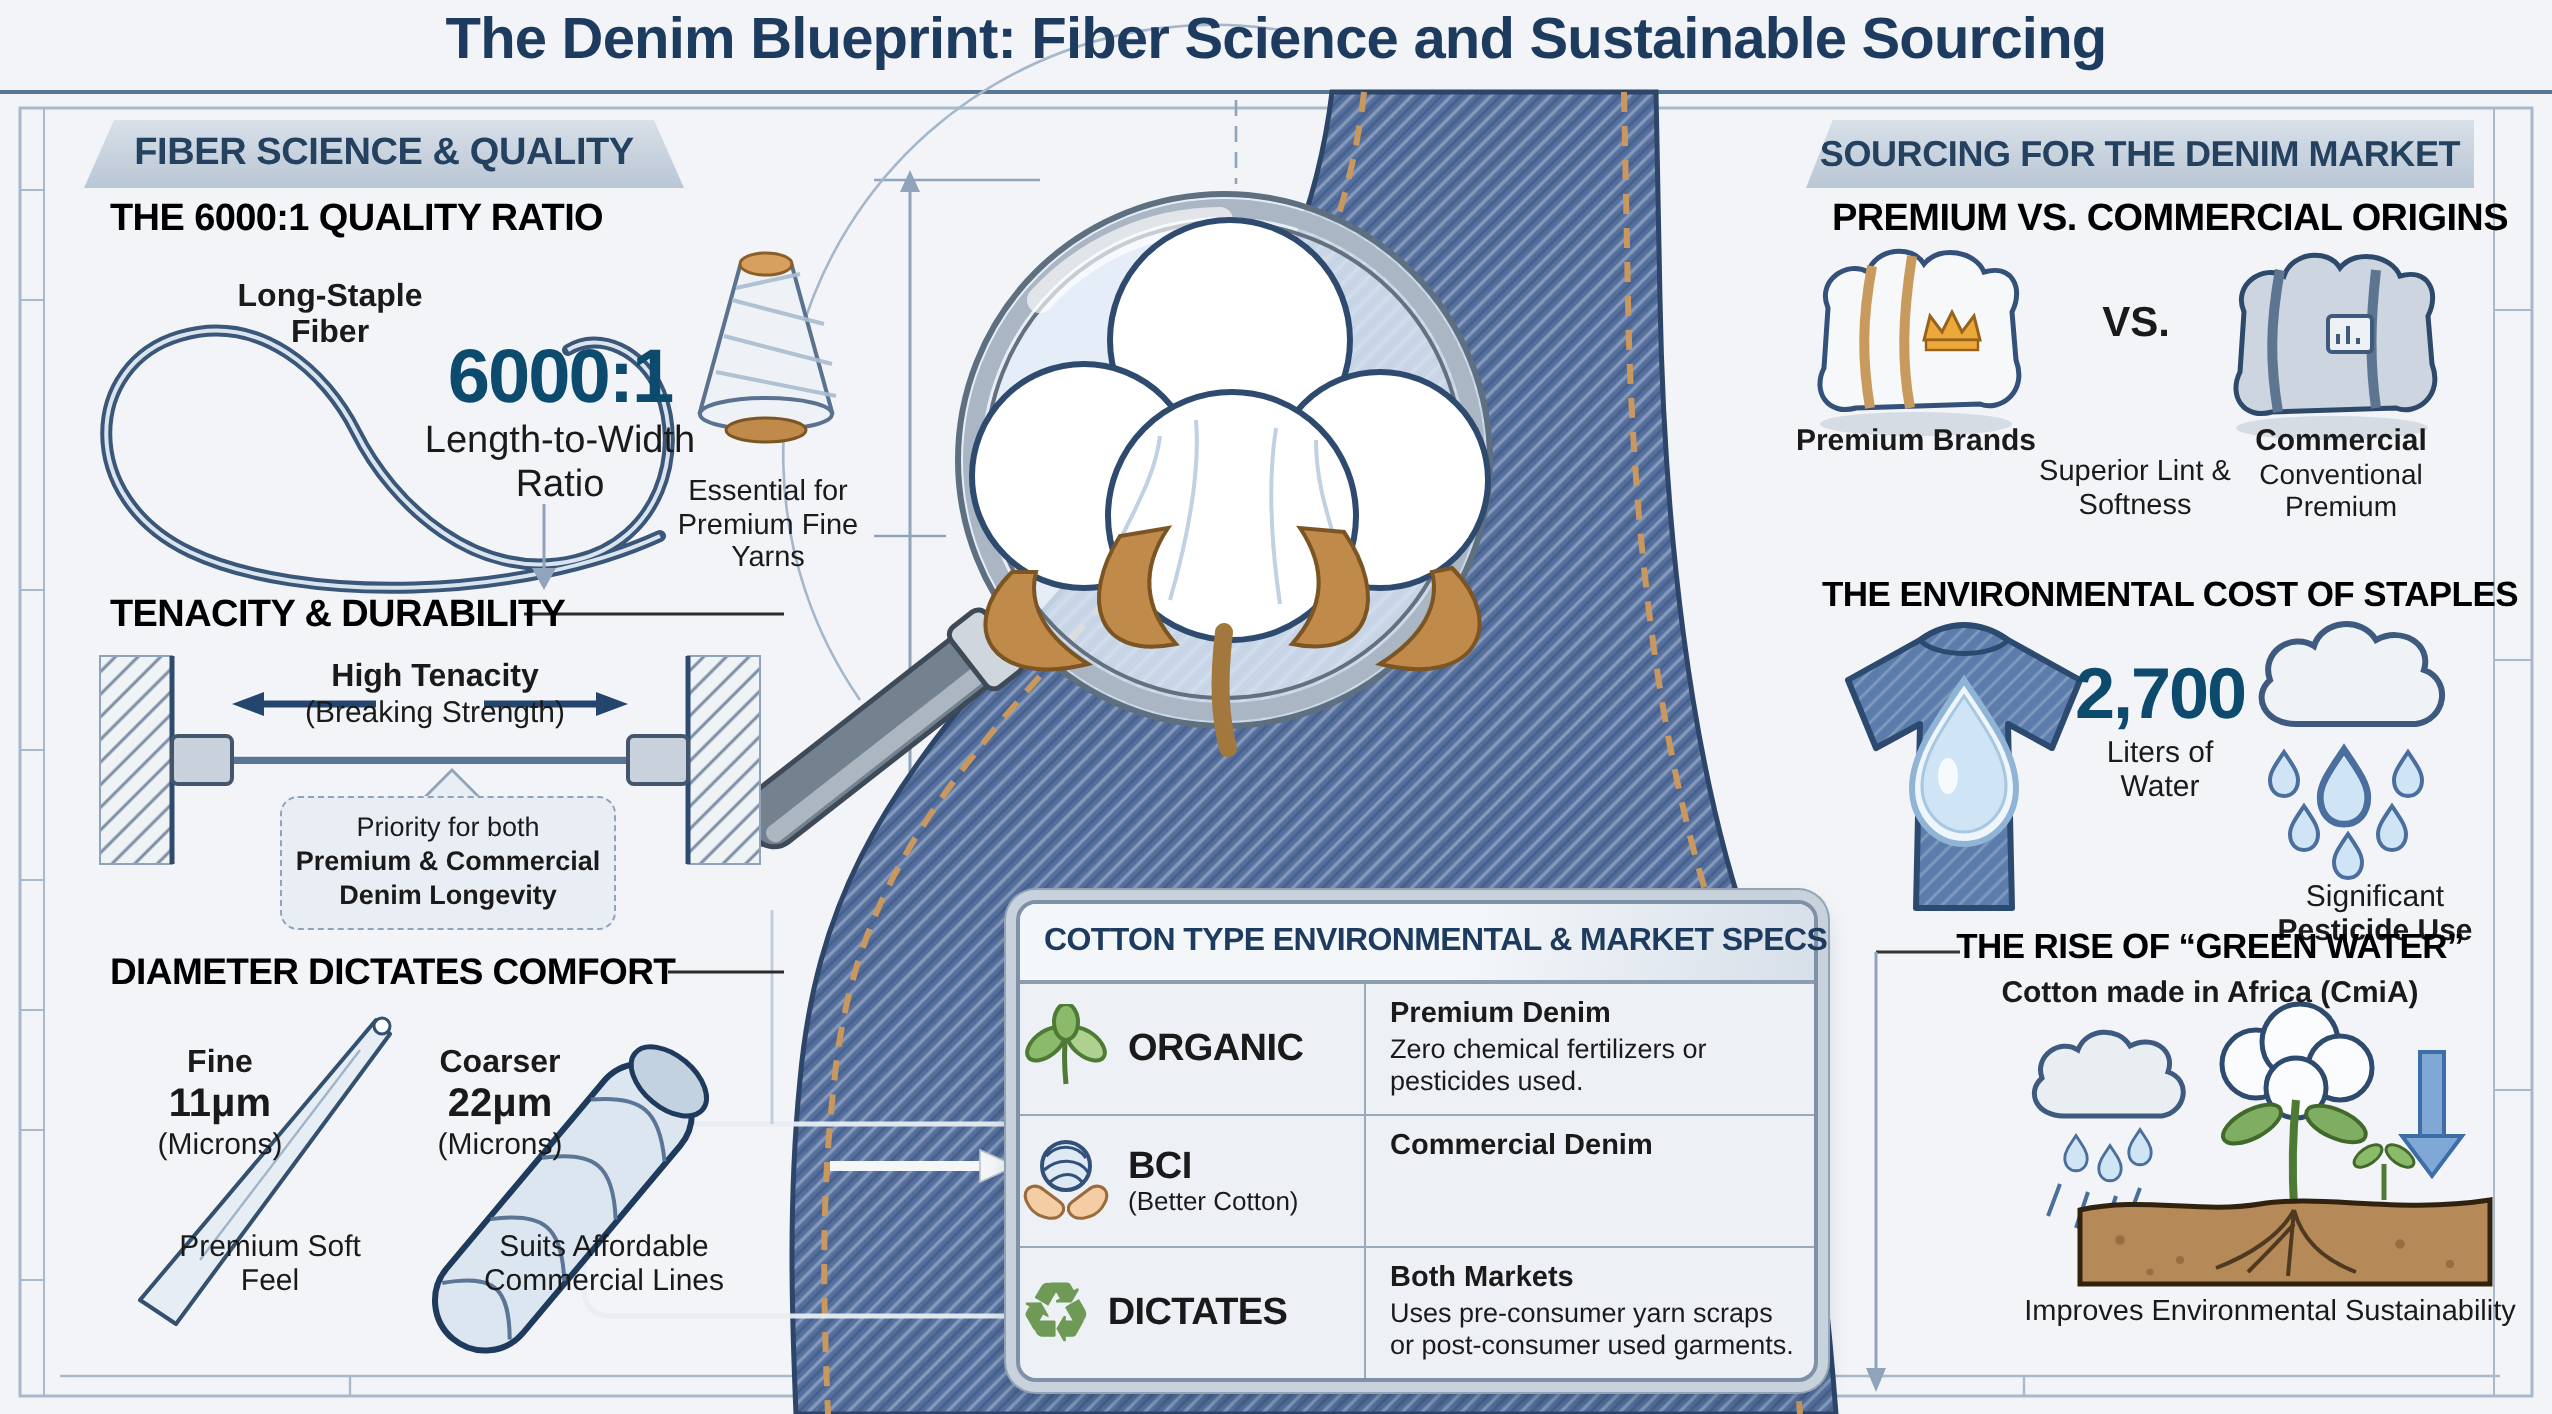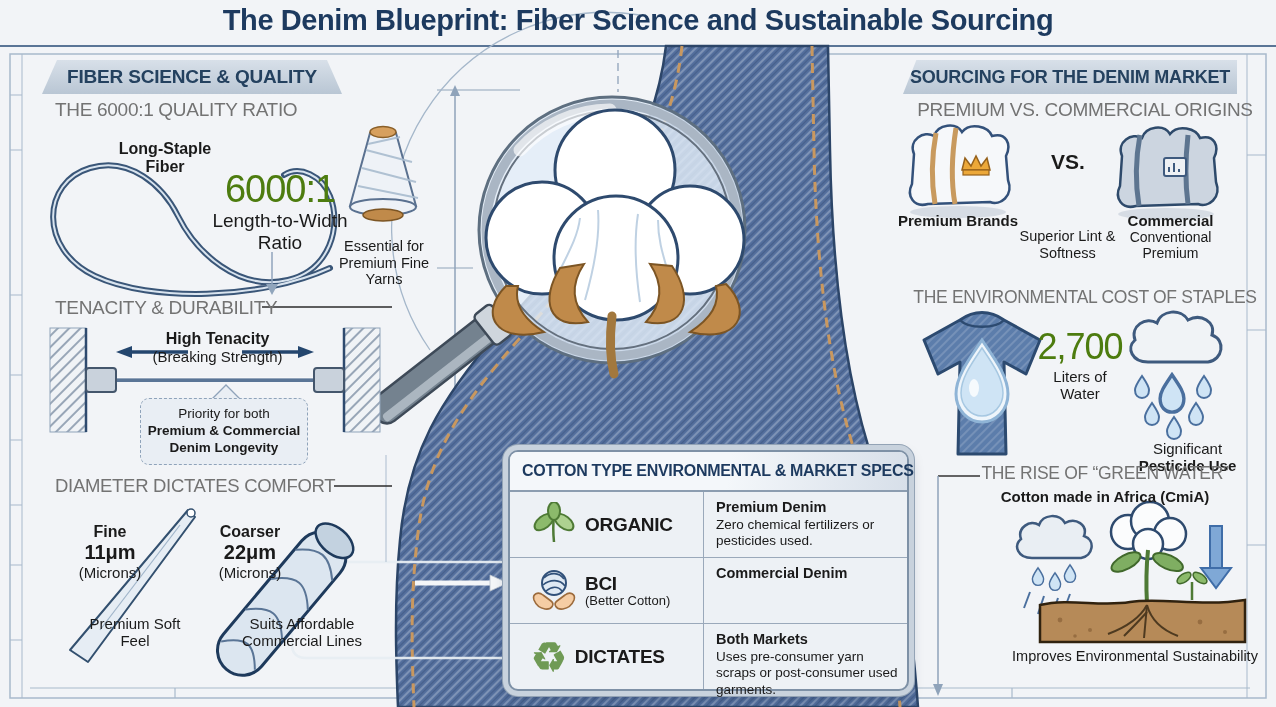--- a/index.html
+++ b/index.html
@@ -22,22 +22,22 @@
   .banner{
     height:34px;line-height:34px;z-index:6;
     background:linear-gradient(#d8e0e9,#b9c6d4);
     box-shadow:0 1px 2px rgba(40,60,90,.35);
     color:#24415f;font-weight:700;font-size:19px;letter-spacing:-0.2px;
     text-align:center;
   }
   #banner-left{left:42px;top:60px;width:300px;clip-path:polygon(5% 0,95% 0,100% 100%,0 100%);}
   #banner-right{left:903px;top:60px;width:334px;font-size:18px;clip-path:polygon(4% 0,100% 0,100% 100%,0 100%);}
   
-  .h-black{font-weight:400;color:#737373;letter-spacing:-0.3px;z-index:6;}
-  .steel{color:#4d7c0f;font-weight:400;}
+  .h-black{font-weight:700;color:#000000;letter-spacing:-0.3px;z-index:6;}
+  .steel{color:#0c4a6e;font-weight:700;}
   .lbl{z-index:6;line-height:1.15;}
   .b{font-weight:700;}
   
   #tenacity-note{
     left:140px;top:398px;width:158px;z-index:6;
     background:#e9eef4;border:1.6px dashed #8fa3ba;border-radius:9px;
     padding:7px 4px;text-align:center;font-size:13.5px;line-height:1.25;
   }
   
   #spec-table{
@@ -47,21 +47,21 @@
   }
   #spec-table .thead{
     height:38px;line-height:38px;padding-left:12px;
     background:linear-gradient(100deg,#f4f7fa 55%,#d7dfe9);
     border-bottom:2px solid #8c9db0;border-radius:8px 8px 0 0;
     font-weight:700;font-size:16px;letter-spacing:-0.3px;color:#1d3a5f;
     white-space:nowrap;
   }
   .srow{display:flex;height:65px;border-bottom:1.5px solid #9aa9ba;}
   .srow:last-child{border-bottom:none;}
-  .scell-type{width:172px;display:flex;align-items:center;gap:8px;padding-left:21px;}
+  .scell-type{width:172px;display:flex;align-items:center;gap:8px;padding-left:0;}
   .scell-desc{flex:1;border-left:1.5px solid #9aa9ba;padding:7px 8px 0 12px;font-size:13.5px;line-height:1.22;}
   .type-name{font-size:19px;font-weight:700;letter-spacing:-0.3px;line-height:1.0;}
   .type-sub{font-size:13px;font-weight:400;}
   .desc-title{font-weight:700;font-size:14.5px;}
   .recycle-glyph{font-size:40px;line-height:44px;color:#6f9a55;font-weight:700;}
 </style>
 </head>
 <body>
 
 <svg class="abs" style="left:0;top:0;z-index:1;" width="1276" height="707" viewBox="0 0 1276 707">

